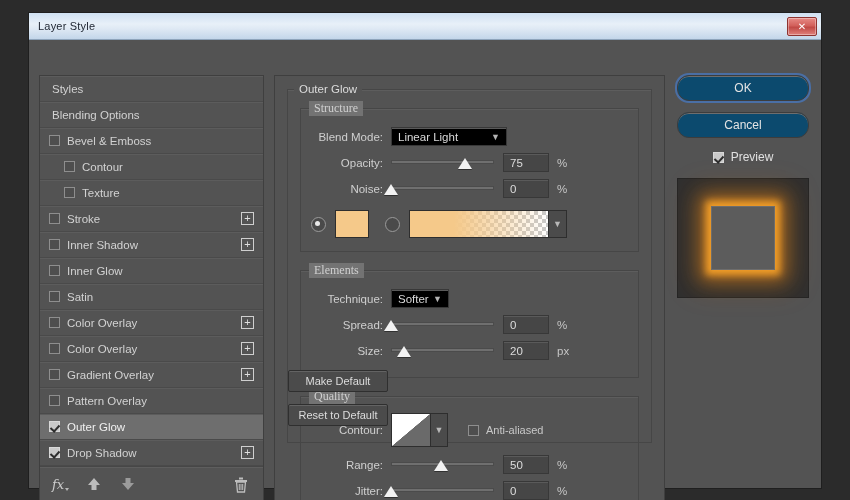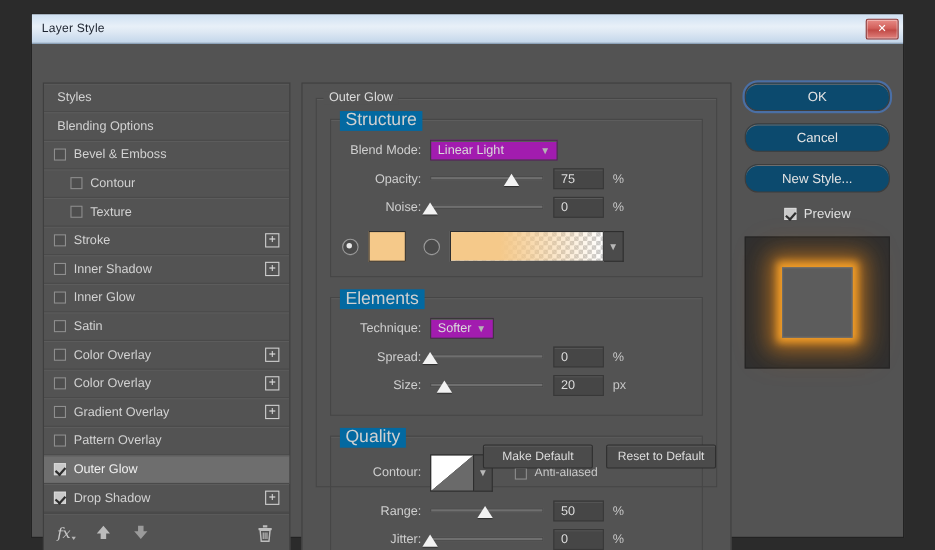--- a/index.html
+++ b/index.html
@@ -90,37 +90,37 @@
     border:1px solid #3f3f3f;background:#535353;box-sizing:border-box;
     padding:0 12px;
   }
   .grp{
     position:relative;margin-top:18px;
     border:1px solid #464646;
     box-shadow:inset 0 1px 0 #5d5d5d;
     padding:16px 10px 12px 10px;
   }
   .grp > .cap{
-    position:absolute;top:-8px;left:8px;background:#0369a1;
-    padding:0 5px;color:#d0d0d0;font-size:16px;
+    position:absolute;top:-8px;left:8px;background:#737373;
+    padding:0 5px;color:#d0d0d0;font-size:12px;font-family:Liberation Serif, serif;
   }
   .panel-title{
     position:absolute;top:-7px;left:6px;background:#535353;padding:0 5px;
     color:#dcdcdc;font-size:11.5px;
   }
   .outer-frame{
     position:relative;margin-top:13px;height:352px;
     border:1px solid #464646;box-shadow:inset 0 1px 0 #5d5d5d;
     padding:0 12px 0 12px;
   }
   .row{display:flex;align-items:center;height:23px;margin-bottom:3px;}
   .rlabel{width:72px;text-align:right;padding-right:8px;color:#cfcfcf;
     font-size:11.5px;white-space:nowrap;}
   .sel{
-    height:19px;background:#a21caf;border:1px solid #383838;
+    height:19px;background:#000000;border:1px solid #383838;
     box-shadow:inset 0 1px 0 #5a5a5a;
     display:flex;align-items:center;padding:0 4px 0 6px;
     color:#dadada;font-size:11.5px;box-sizing:border-box;
   }
   .sel .cv{width:13px;text-align:center;margin-left:auto;
     color:#b4b4b4;font-size:9px;}
   .slider{
     position:relative;height:19px;flex:0 0 103px;margin-right:9px;
   }
   .track{
@@ -179,21 +179,21 @@
   }
   .contour-drop{
     width:16px;height:32px;background:#4b4b4b;border:1px solid #2e2e2e;
     border-left:none;display:flex;align-items:center;justify-content:center;
     color:#b8b8b8;font-size:9px;
   }
   .aa-wrap{display:flex;align-items:center;margin-left:20px;}
   .aa-wrap .cb{margin-right:7px;}
   .defaults{
     position:absolute;bottom:16px;left:0;right:0;
-    display:flex;justify-content:flex-end;gap:12px;
+    display:flex;justify-content:flex-start;gap:12px;flex-direction:column;
   }
   .dbtn{
     width:98px;height:20px;background:#4b4b4b;
     border:1px solid #2f2f2f;box-shadow:inset 0 1px 0 #636363;
     border-radius:2px;
     display:flex;align-items:center;justify-content:center;
     color:#dcdcdc;font-size:11px;
   }
   
   .right-col{width:136px;flex:0 0 136px;display:flex;flex-direction:column;
@@ -468,21 +468,20 @@
         <div class="defaults">
           <div class="dbtn">Make Default</div>
           <div class="dbtn">Reset to Default</div>
         </div>
       </div>
     </div>
 
     <div class="right-col">
       <div class="rbtn primary">OK</div>
       <div class="rbtn">Cancel</div>
-      <div class="rbtn">New Style...</div>
       <div class="preview-row">
         <div class="cb on"></div>
         <span>Preview</span>
       </div>
       <div class="thumb-box">
         <div class="glow-sq"></div>
       </div>
     </div>
   </div>
 

